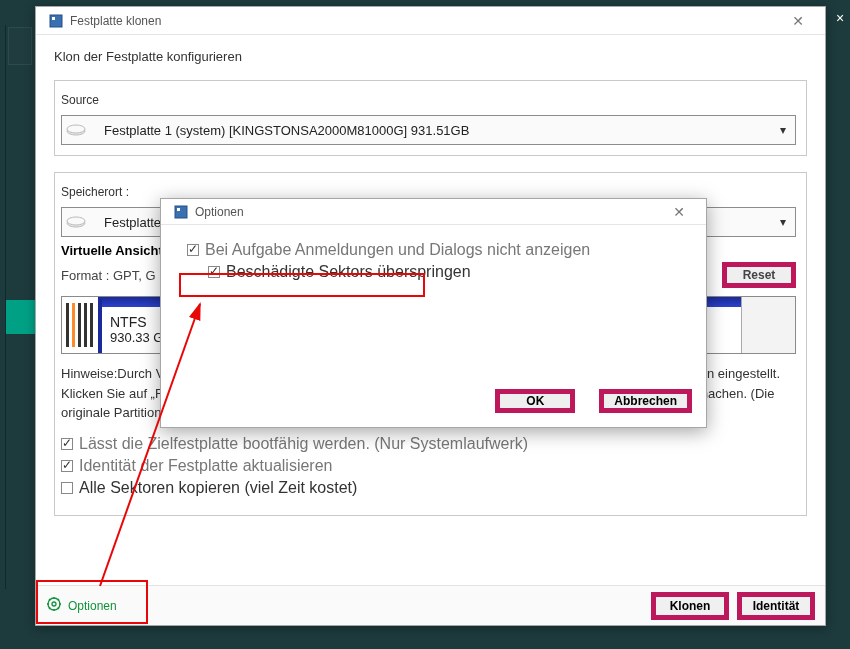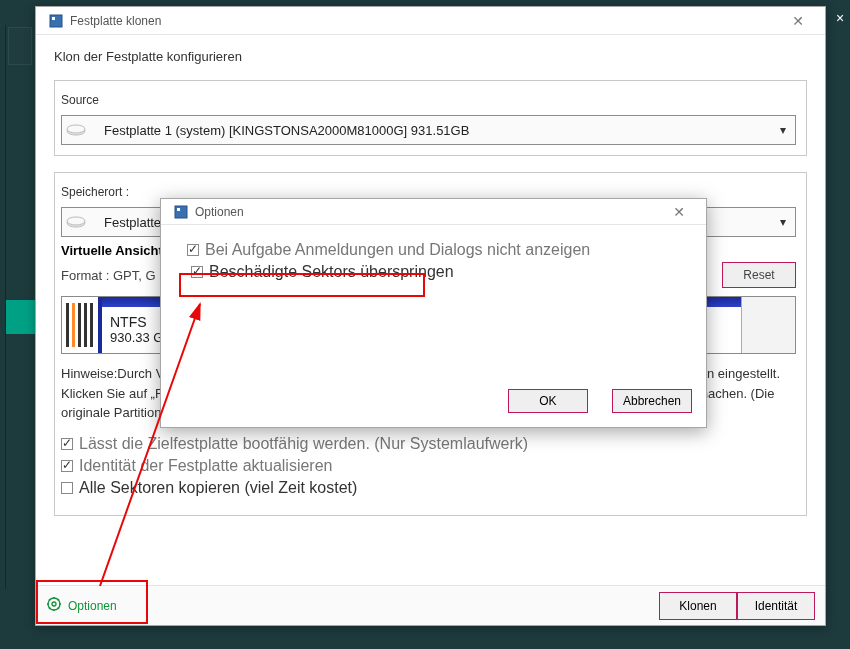--- a/index.html
+++ b/index.html
@@ -61,24 +61,24 @@
     border:1px solid #8c8c8c; background:#fafafa;
     height: 30px; padding:0 4px;
   }
   .dropdown .disk-icon { margin-right:6px; }
   .dropdown .text { flex:1; color:#222; font-size:13px; white-space:nowrap; overflow:hidden;margin-left:12px; }
   .dropdown .arrow { width:16px; text-align:center; color:#333; }
   .section-head { font-weight:bold; font-size:13px; margin:6px 0 4px 0; }
   .format-line { color:#444; font-size:13px; margin-bottom:8px; display:flex; align-items:center; }
   .format-line .spacer { flex:1; }
   .btn {
-    border:1px solid #be185d; background:#efefef;
+    border:5px solid #be185d; background:#efefef;
     min-width:70px; height:24px; font-size:12px;
     display:inline-flex; align-items:center; justify-content:center;
-    cursor:pointer; padding: 0 10px;
+    cursor:pointer; padding: 0 10px; font-weight: bold;
   }
   .reset { width:74px; height:26px; }
   .preview {
     border:1px solid #8a8a8a; height:58px; background:#fff;
     display:flex; align-items:stretch; padding:0; margin-bottom:10px;
   }
   .preview .stripes {
     width:36px; display:flex; gap:3px; padding:6px 4px;
   }
   .preview .stripes span { width:3px; background:#333; }
@@ -101,21 +101,21 @@
   .chk { width:12px; height:12px; border:1px solid #888; margin-right:6px; position:relative; background:#fff; flex-shrink:0; }
   .chk.checked::after { content:"✓"; position:absolute; top:-3px; left:0; font-size:12px; color:#333; }
   .footer {
     position:absolute; left:0; right:0; bottom:0;
     height:40px; border-top:1px solid #e3e3e3;
     display:flex; align-items:center; padding:0 10px;
     background:#fafafa;
   }
   .footer .opt-link { display:flex; align-items:center; gap:6px; color:#12933a; cursor:pointer; }
   .footer .spacer { flex:1; }
-  .footer .btn { height:28px; min-width:78px; margin-left:0; background:#f0f0f0; }
+  .footer .btn { height:28px; min-width:78px; margin-left:8px; background:#f0f0f0; }
   
   .subdialog {
     position:absolute; left:160px; top:198px;
     width:547px; height:230px;
     background:#fff; border:1px solid #a6a6a6;
     box-shadow:0 4px 18px rgba(0,0,0,0.35);
   }
   .subdialog .titlebar { height:26px; }
   .subdialog .body { padding: 12px 16px; }
   .subdialog .footer2 {
@@ -245,21 +245,21 @@
     </span>
     <span>Optionen</span>
     <span class="spacer"></span>
     <span class="close">✕</span>
   </div>
   <div class="body">
     <div class="chk-line" style="margin-left:10px;">
       <span class="chk checked"></span>
       <span>Bei Aufgabe Anmeldungen und Dialogs nicht anzeigen</span>
     </div>
-    <div class="chk-line black" style="margin-left:5px;padding-left:9px;">
+    <div class="chk-line black" style="margin-left:22px;padding-left:9px;">
       <span class="chk checked"></span>
       <span>Beschädigte Sektors überspringen</span>
     </div>
   </div>
   <div class="footer2">
     <span class="btn">OK</span>
     <span class="btn">Abbrechen</span>
   </div>
 </div>
 

